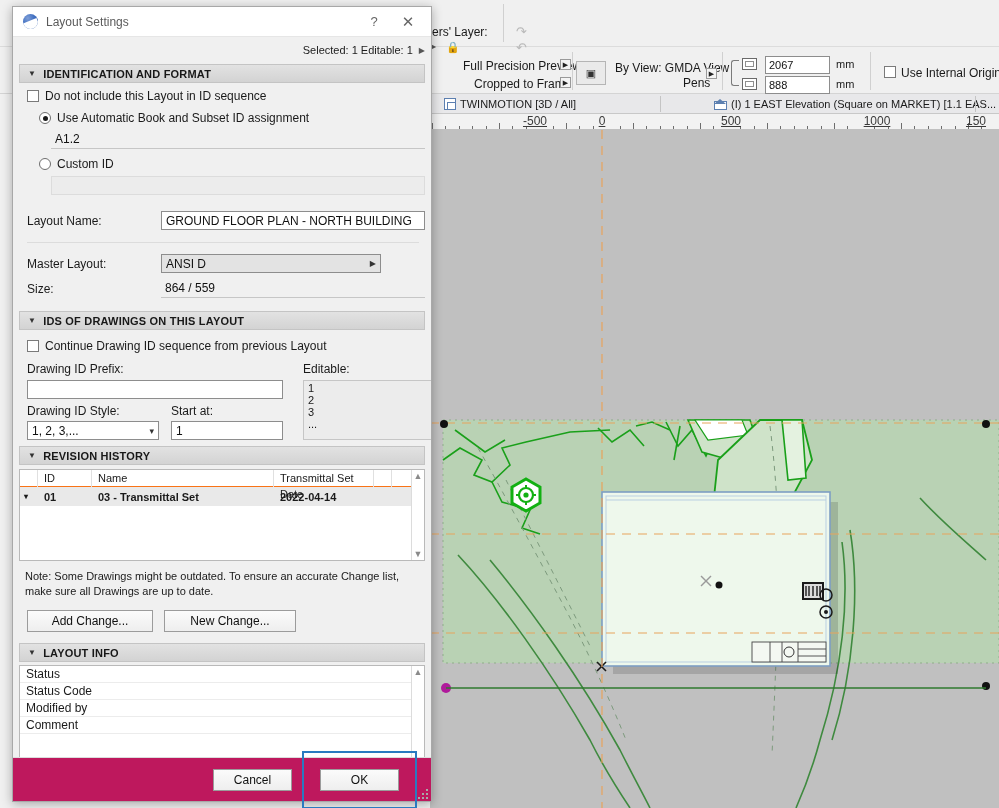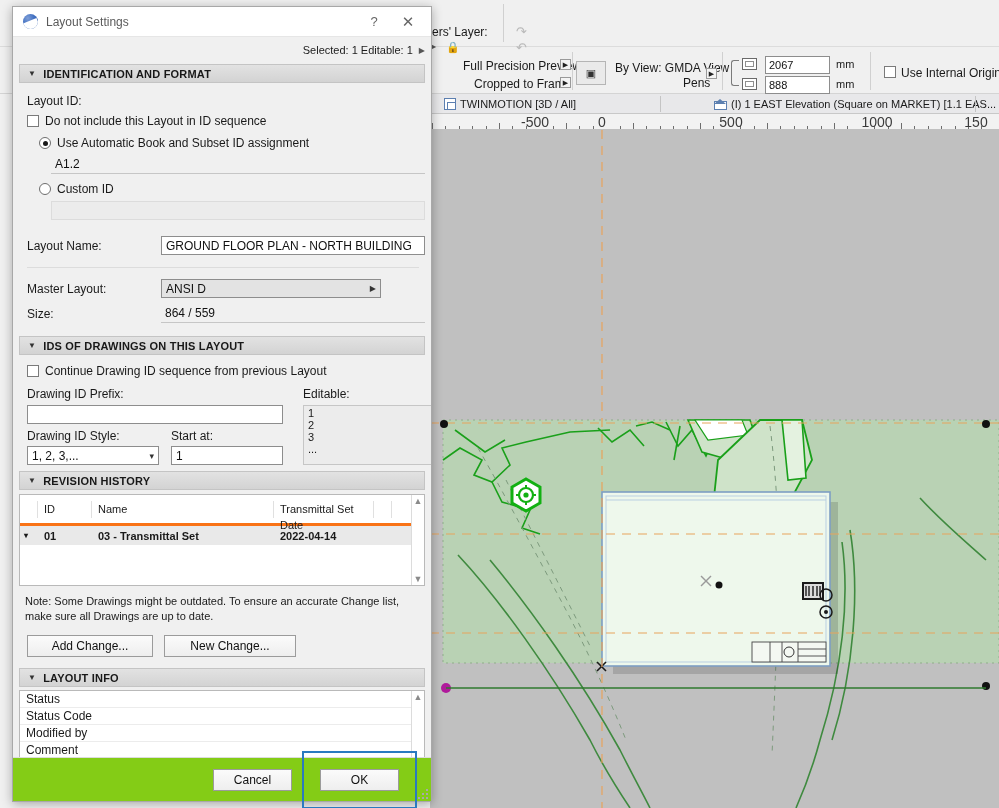--- a/index.html
+++ b/index.html
@@ -105,22 +105,22 @@
   }
 
   
   .ruler {
     position: absolute; left: 430px; top: 114px; width: 569px; height: 16px;
     background: #f2f2f2; border-bottom: 1px solid #c0c0c0;
     overflow: hidden;
   }
   .rtick { position: absolute; bottom: 0; width: 1px; background: #6d6d6d; }
   .rlab {
-    position: absolute; top: 0px; font-size: 14px; color: #3a3a3a;
-    transform: translateX(-50%); white-space: nowrap;
+    position: absolute; top: 0px; font-size: 12px; color: #3a3a3a;
+    transform: translateX(-50%); white-space: nowrap; text-decoration: underline;
   }
 
   
   .canvas {
     position: absolute; left: 430px; top: 130px; width: 569px; height: 678px;
     background: #c0c0c0; overflow: hidden;
   }
 
   
   #dialog {
@@ -194,22 +194,22 @@
   .dd {
     border: 1px solid #8d8d8d; background: #e3e3e3; height: 19px;
     display: flex; align-items: center; padding: 0 4px; font-size: 12px; color: #111;
   }
   .dd .tri-r { margin-left: auto; font-size: 8px; color: #333; }
   .dd.white { background: #fff; }
   .dd .chev { margin-left: auto; font-size: 9px; color: #333; }
 
   .listbox { border: 1px solid #b9b9b9; background: #fff; position: relative; }
   .lb-head {
-    display: flex; height: 31px; background: #fff;
-    border-bottom: 3px solid #f97316; font-size: 11px; align-items: center;
+    display: flex; height: 17px; background: #fff;
+    border-bottom: 1px solid #f97316; font-size: 11px; align-items: center;
   }
   .lb-head > div { padding-left: 6px; border-right: 1px solid #e0e0e0; height: 17px; line-height: 16px; }
   .lb-row {
     display: flex; height: 19px; align-items: center;
     background: #e9e9e9; font-size: 11px; font-weight: bold;
   }
   .lb-row > div { padding-left: 6px; }
 
   .vscroll {
     position: absolute; right: 0; top: 0; width: 13px; bottom: 0;
@@ -228,21 +228,21 @@
   }
 
   .info-row {
     height: 17px; display: flex; align-items: center; padding-left: 6px;
     font-size: 12px; border-bottom: 1px solid #ececec; background: #fff;
   }
 
   .footer {
     height: 44px; flex: 0 0 auto; border-top: 1px solid #dcdcdc;
     display: flex; align-items: center; justify-content: flex-end;
-    padding-right: 14px; gap: 10px; position: relative; background: #84cc16;
+    padding-right: 14px; gap: 10px; position: relative; background: #be185d;
   }
   .btn-lg { width: 79px; height: 22px; }
   .btn-ok-wrap {
     border: 2px solid #2a7ac0; padding: 16px; display: flex;
   }
   .grip { position: absolute; right: 3px; bottom: 2px; width: 10px; height: 10px; }
   .grip i {
     position: absolute; width: 2px; height: 2px; background: #a9a9a9;
   }
 </style>
@@ -477,21 +477,20 @@
     </div>
 
     <div class="body">
 
       
       <div class="sect" style="margin-top:1px;">
         <span class="tri">▼</span>
         <span>IDENTIFICATION AND FORMAT</span>
       </div>
 
-      <div class="lbl" style="margin:11px 0 0 8px;">Layout ID:</div>
 
       <div class="row" style="margin:6px 0 0 8px;">
         <span class="cbox" style="position:relative;"></span>
         <span class="lbl" style="margin-left:6px;">Do not include this Layout in ID sequence</span>
       </div>
 
       <div class="row" style="margin:8px 0 0 20px;">
         <span class="radio on"></span>
         <span class="lbl" style="margin-left:6px;">Use Automatic Book and Subset ID assignment</span>
       </div>

